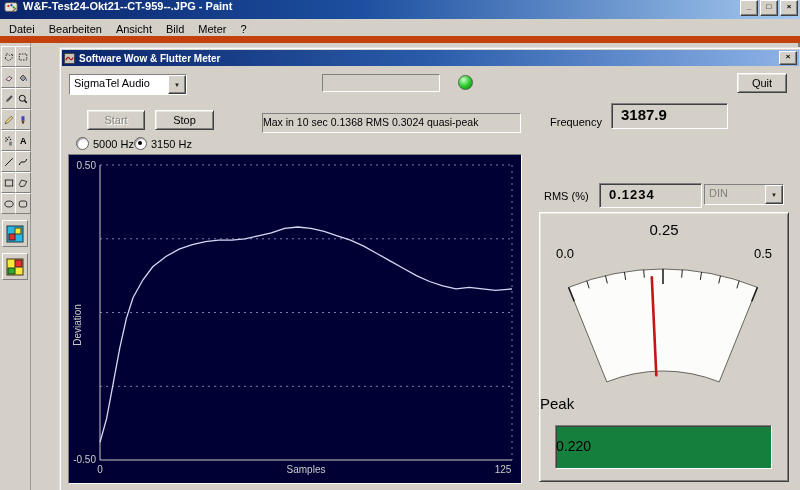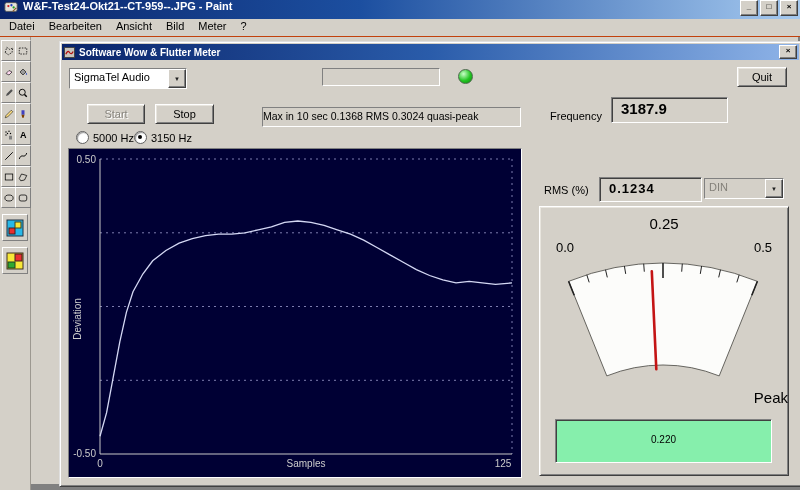--- a/index.html
+++ b/index.html
@@ -2,21 +2,21 @@
 <html><head>
 <meta charset="utf-8">
 <style>
   html,body{margin:0;padding:0}
   body{width:800px;height:490px;overflow:hidden;font-family:"Liberation Sans",sans-serif;background:#808080}
   #paint-window{position:absolute;left:0;top:0;width:800px;height:490px;background:#d4d0c8;display:flex;flex-direction:column}
   .titlebar{height:19px;flex:0 0 19px;background:linear-gradient(90deg,#0a246a 0%,#1c4fa0 45%,#a6caf0 100%);display:flex;padding:0 2px 0 4px;color:#fff}
   .titlebar .title{font-size:11px;font-weight:bold;margin-left:5px;flex:1 1 auto;white-space:nowrap;overflow:hidden}
   .winbtn{width:16px;height:14px;margin-left:2px;background:#d4d0c8;border:1px solid;border-color:#fff #404040 #404040 #fff;box-shadow:inset -1px -1px 0 #808080;font-size:8px;line-height:12px;text-align:center;color:#000;font-weight:bold;flex:0 0 16px}
   .appclose{width:14px;height:12px;font-size:8px;line-height:10px}
-  .menubar{height:17px;flex:0 0 17px;background:#d4d0c8;display:flex;align-items:flex-start;border-bottom:1px solid #c2410c;padding-left:2px}
+  .menubar{height:17px;flex:0 0 17px;background:#d4d0c8;display:flex;align-items:flex-end;border-bottom:7px solid #c2410c;padding-left:2px}
   .menu-item{font-size:11px;padding:1px 7px;color:#000}
   #workspace{flex:1 1 auto;display:flex;position:relative}
   #toolbox{width:30px;flex:0 0 30px;background:#d4d0c8;border-right:1px solid #9c9890;padding-top:3px}
   .tool-grid{display:grid;grid-template-columns:14px 14px;justify-content:center}
   .tool-btn{width:14px;height:19px;background:#d4d0c8;border:1px solid;border-color:#fff #808080 #808080 #fff;display:flex;align-items:center;justify-content:center}
   .tool-extra{width:24px;height:25px;margin:6px auto 0;background:#d4d0c8;border:1px solid;border-color:#fff #808080 #808080 #fff;display:flex;align-items:center;justify-content:center}
   #canvas-area{flex:1 1 auto;position:relative;background:#808080}
   #image{position:absolute;left:0;top:0;width:767px;height:447px;background:#d4d0c8}
   #app-window{position:absolute;left:28px;top:4px;width:737px;height:440px;background:#d4d0c8;border:1px solid;border-color:#dfdfdf #404040 #404040 #dfdfdf;box-shadow:inset 1px 1px 0 #fff,inset -1px -1px 0 #808080;padding:2px}
   #app-titlebar{height:16px;background:linear-gradient(90deg,#0a246a 0%,#2a5caa 50%,#8fb4e8 100%);display:flex;align-items:center;padding:0 2px;color:#fff}
@@ -36,21 +36,21 @@
   .radio .dot{width:11px;height:11px;border-radius:50%;background:#fff;border:1px solid #606060;box-shadow:inset 1px 1px 1px #9a9a9a;position:relative;margin-right:4px;flex:0 0 11px}
   .radio.on .dot::after{content:"";position:absolute;left:2.5px;top:2.5px;width:4px;height:4px;border-radius:50%;background:#000}
   .led{position:absolute;width:13px;height:13px;border-radius:50%;background:radial-gradient(circle at 35% 30%,#c8ffc8,#22c522 55%,#0b860b);border:1px solid #4a6a4a}
   .label{position:absolute;font-size:11px;color:#000;white-space:nowrap}
   .value-box{position:absolute;background:#d4d0c8;color:#000;font-weight:bold}
   .group{position:absolute;border:1px solid #84817a;box-shadow:inset 1px 1px 0 #fff,1px 1px 0 #fff}
   .group .legend{position:absolute;top:-7px;left:7px;background:#d4d0c8;padding:0 3px;font-size:10px}
   #chart-panel{position:absolute;left:6px;top:88px;width:452px;height:328px;background:#000034;border:1px solid;border-color:#808080 #fff #fff #808080}
   #meter-panel{position:absolute;left:477px;top:146px;width:248px;height:268px;background:#d4d0c8;border:1px solid;border-color:#fff #404040 #404040 #fff;box-shadow:inset 1px 1px 0 #e8e5de,inset -1px -1px 0 #808080}
   .meter-label{position:absolute;color:#000;white-space:nowrap}
-  #peak-value-box{position:absolute;left:15px;top:212px;width:215px;height:42px;background:#86efac;border:1px solid;border-color:#808080 #fff #fff #808080;box-shadow:inset 1px 1px 0 #404040;font-size:10px;text-align:center;line-height:40px;color:#000}
+  #peak-value-box{position:absolute;left:15px;top:212px;width:215px;height:42px;background:#15803d;border:1px solid;border-color:#808080 #fff #fff #808080;box-shadow:inset 1px 1px 0 #404040;font-size:14px;line-height:40px;color:#000}
   #level-segments{position:absolute;left:38px;top:3px;width:102px;height:17px;background:#fff;display:flex;gap:2px;padding:2px}
   #level-segments .seg{width:13px;height:100%}
   svg text{font-family:"Liberation Sans",sans-serif}
 </style>
 </head>
 <body>
 
 <div id="paint-window">
   <div class="titlebar">
     <span style="display:flex">
@@ -279,21 +279,21 @@
                     <line x1="94.7" y1="4.7" x2="95.3" y2="12.7" stroke="#222" stroke-width="1"></line>
                     <line x1="114.0" y1="4.0" x2="114.0" y2="19.0" stroke="#222" stroke-width="1.6"></line>
                     <line x1="133.3" y1="4.7" x2="132.7" y2="12.7" stroke="#222" stroke-width="1"></line>
                     <line x1="152.6" y1="7.0" x2="151.3" y2="14.9" stroke="#222" stroke-width="1"></line>
                     <line x1="171.5" y1="10.7" x2="169.7" y2="18.4" stroke="#222" stroke-width="1"></line>
                     <line x1="190.2" y1="15.8" x2="187.8" y2="23.4" stroke="#222" stroke-width="1"></line>
                     <line x1="208.4" y1="22.3" x2="202.8" y2="36.3" stroke="#222" stroke-width="1.6"></line>
                   </g>
                 <line id="meter-needle" stroke-width="2.6" stroke-linecap="round" x1="107.3" y1="110.2" x2="102.8" y2="12.3" stroke="#c41414"></line>
               </svg>
-              <div class="meter-label" style="left:0;right:0;top:182px;text-align:right;font-size:15px">Peak</div>
+              <div class="meter-label" style="left:0;right:0;top:182px;text-align:left;font-size:15px">Peak</div>
               <div id="peak-value-box">0.220</div>
             </div>
 
           </div>
         </div>
       </div>
     </div>
   </div>
 </div>
 

